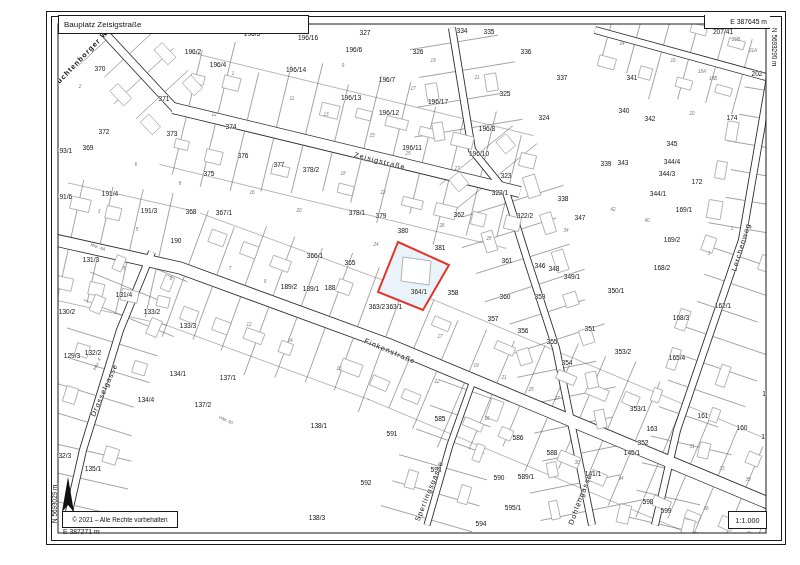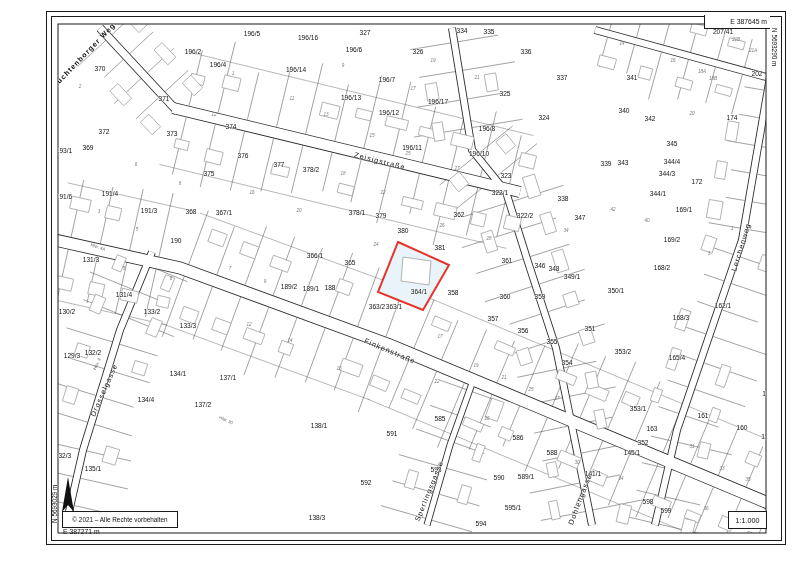--- a/index.html
+++ b/index.html
@@ -571,20 +571,23 @@
       <div class="mlbl" style="left: 39px; top: 340px; transform: translate(-50%, -50%) rotate(-65deg);">HNr. 4</div>
       <div class="slbl" style="left: 322px; top: 137px; transform: translate(-50%, -50%) rotate(14deg);">Zeisigstraße</div>
       <div class="slbl" style="left: 332px; top: 327px; transform: translate(-50%, -50%) rotate(23deg);">Finkenstraße</div>
       <div class="slbl bold" style="left: 26px; top: 31px; transform: translate(-50%, -50%) rotate(-46deg);">Lüchtenborger Weg</div>
       <div class="slbl" style="left: 683px; top: 223px; transform: translate(-50%, -50%) rotate(-73deg);">Lerchenweg</div>
       <div class="slbl" style="left: 46px; top: 366px; transform: translate(-50%, -50%) rotate(-66deg);">Drosselgasse</div>
       <div class="slbl" style="left: 371px; top: 467px; transform: translate(-50%, -50%) rotate(-68deg);">Sperlingsgasse</div>
       <div class="slbl" style="left: 522px; top: 475px; transform: translate(-50%, -50%) rotate(-69deg);">Dohlengasse</div>
     </div>
 
+  <div class="box" id="title-box">
+    <span>Bauplatz Zeisigstraße</span>
+  </div>
   <div class="box" id="ecoord-top-box">
     <span>E 387645 m</span>
   </div>
   <div class="vcoord" id="ncoord-right">N 5693290 m</div>
   <div class="vcoord" id="ncoord-left">N 5693029 m</div>
   <div class="box" id="copyright-box">
     <span>© 2021 – Alle Rechte vorbehalten</span>
   </div>
   <div id="ecoord-bottom">E 387271 m</div>
   <div class="box" id="scale-box">

